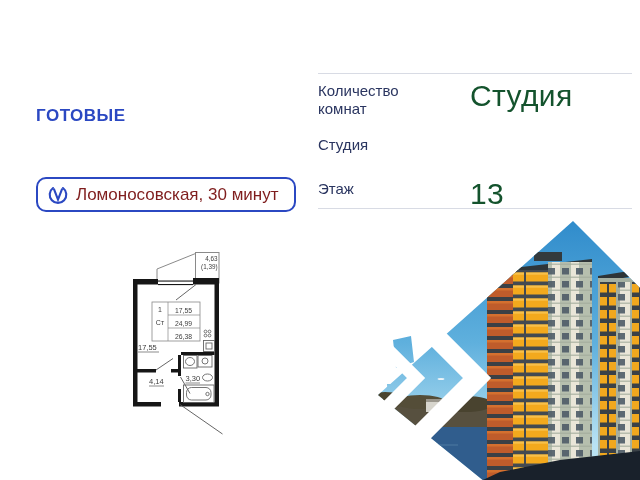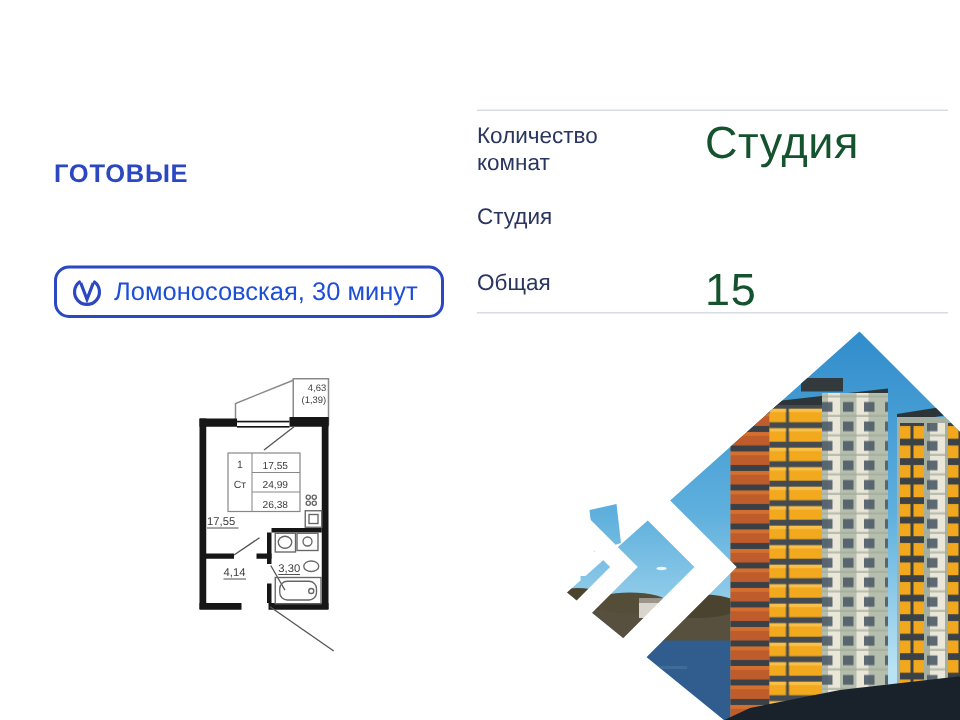--- a/index.html
+++ b/index.html
@@ -4,21 +4,21 @@
 <style>
   html,body{margin:0;padding:0;background:#fff;}
   .stage{position:relative;width:640px;height:480px;background:#ffffff;overflow:hidden;
          font-family:"Liberation Sans", sans-serif;}
   
   .title{position:absolute;left:36px;top:101px;color:#2B48C2;font-size:17px;line-height:30px;
          font-weight:bold;letter-spacing:0.5px;}
   .metro-badge{position:absolute;left:36px;top:177px;height:35px;box-sizing:border-box;
          border:2px solid #2B48C2;border-radius:10px;background:#fff;
          display:inline-flex;align-items:center;gap:8px;padding:0 15px 0 10px;
-         color:#1d4ed8;font-size:17px;white-space:nowrap;}
+         color:#7f1d1d;font-size:17px;white-space:nowrap;}
   .metro-badge svg{display:block;}
   
   .specs{position:absolute;left:318px;top:73px;width:314px;
          border-top:1px solid #D8DBE4;border-bottom:1px solid #D8DBE4;}
   .spec-row{display:flex;align-items:flex-start;}
   .spec-row.r1{height:47px;padding-top:8px;box-sizing:content-box;}
   .spec-row.r2{height:39px;padding-top:7px;}
   .spec-row.r3{height:21px;padding-top:5px;padding-bottom:0;}
   .spec-label{width:152px;font-size:15px;line-height:18px;color:#2A3560;}
   .spec-value{font-size:30px;line-height:30px;font-weight:normal;color:#14532d;letter-spacing:0.4px;margin-top:-1px;}
@@ -141,23 +141,23 @@
       </div>
       <div class="spec-value">Студия</div>
     </div>
     <div class="spec-row r2">
       <div class="spec-label">
         <div>Студия</div>
       </div>
     </div>
     <div class="spec-row r3">
       <div class="spec-label">
-        <div>Общая</div>
+        <div>Этаж</div>
       </div>
-      <div class="spec-value">15</div>
+      <div class="spec-value">13</div>
     </div>
   </div>
 
   <svg class="plan" viewBox="128 248 100 192">
 
     <g stroke="#8a8a8a" fill="none" stroke-width="1">
       <path d="M157,280 L157,269 L195.5,253.5"></path>
       <rect x="195.5" y="252.5" width="23.5" height="30.5" fill="#ffffff"></rect>
     </g>
     <text x="217.5" y="260.5" font-size="6.3" text-anchor="end">4,63</text>

